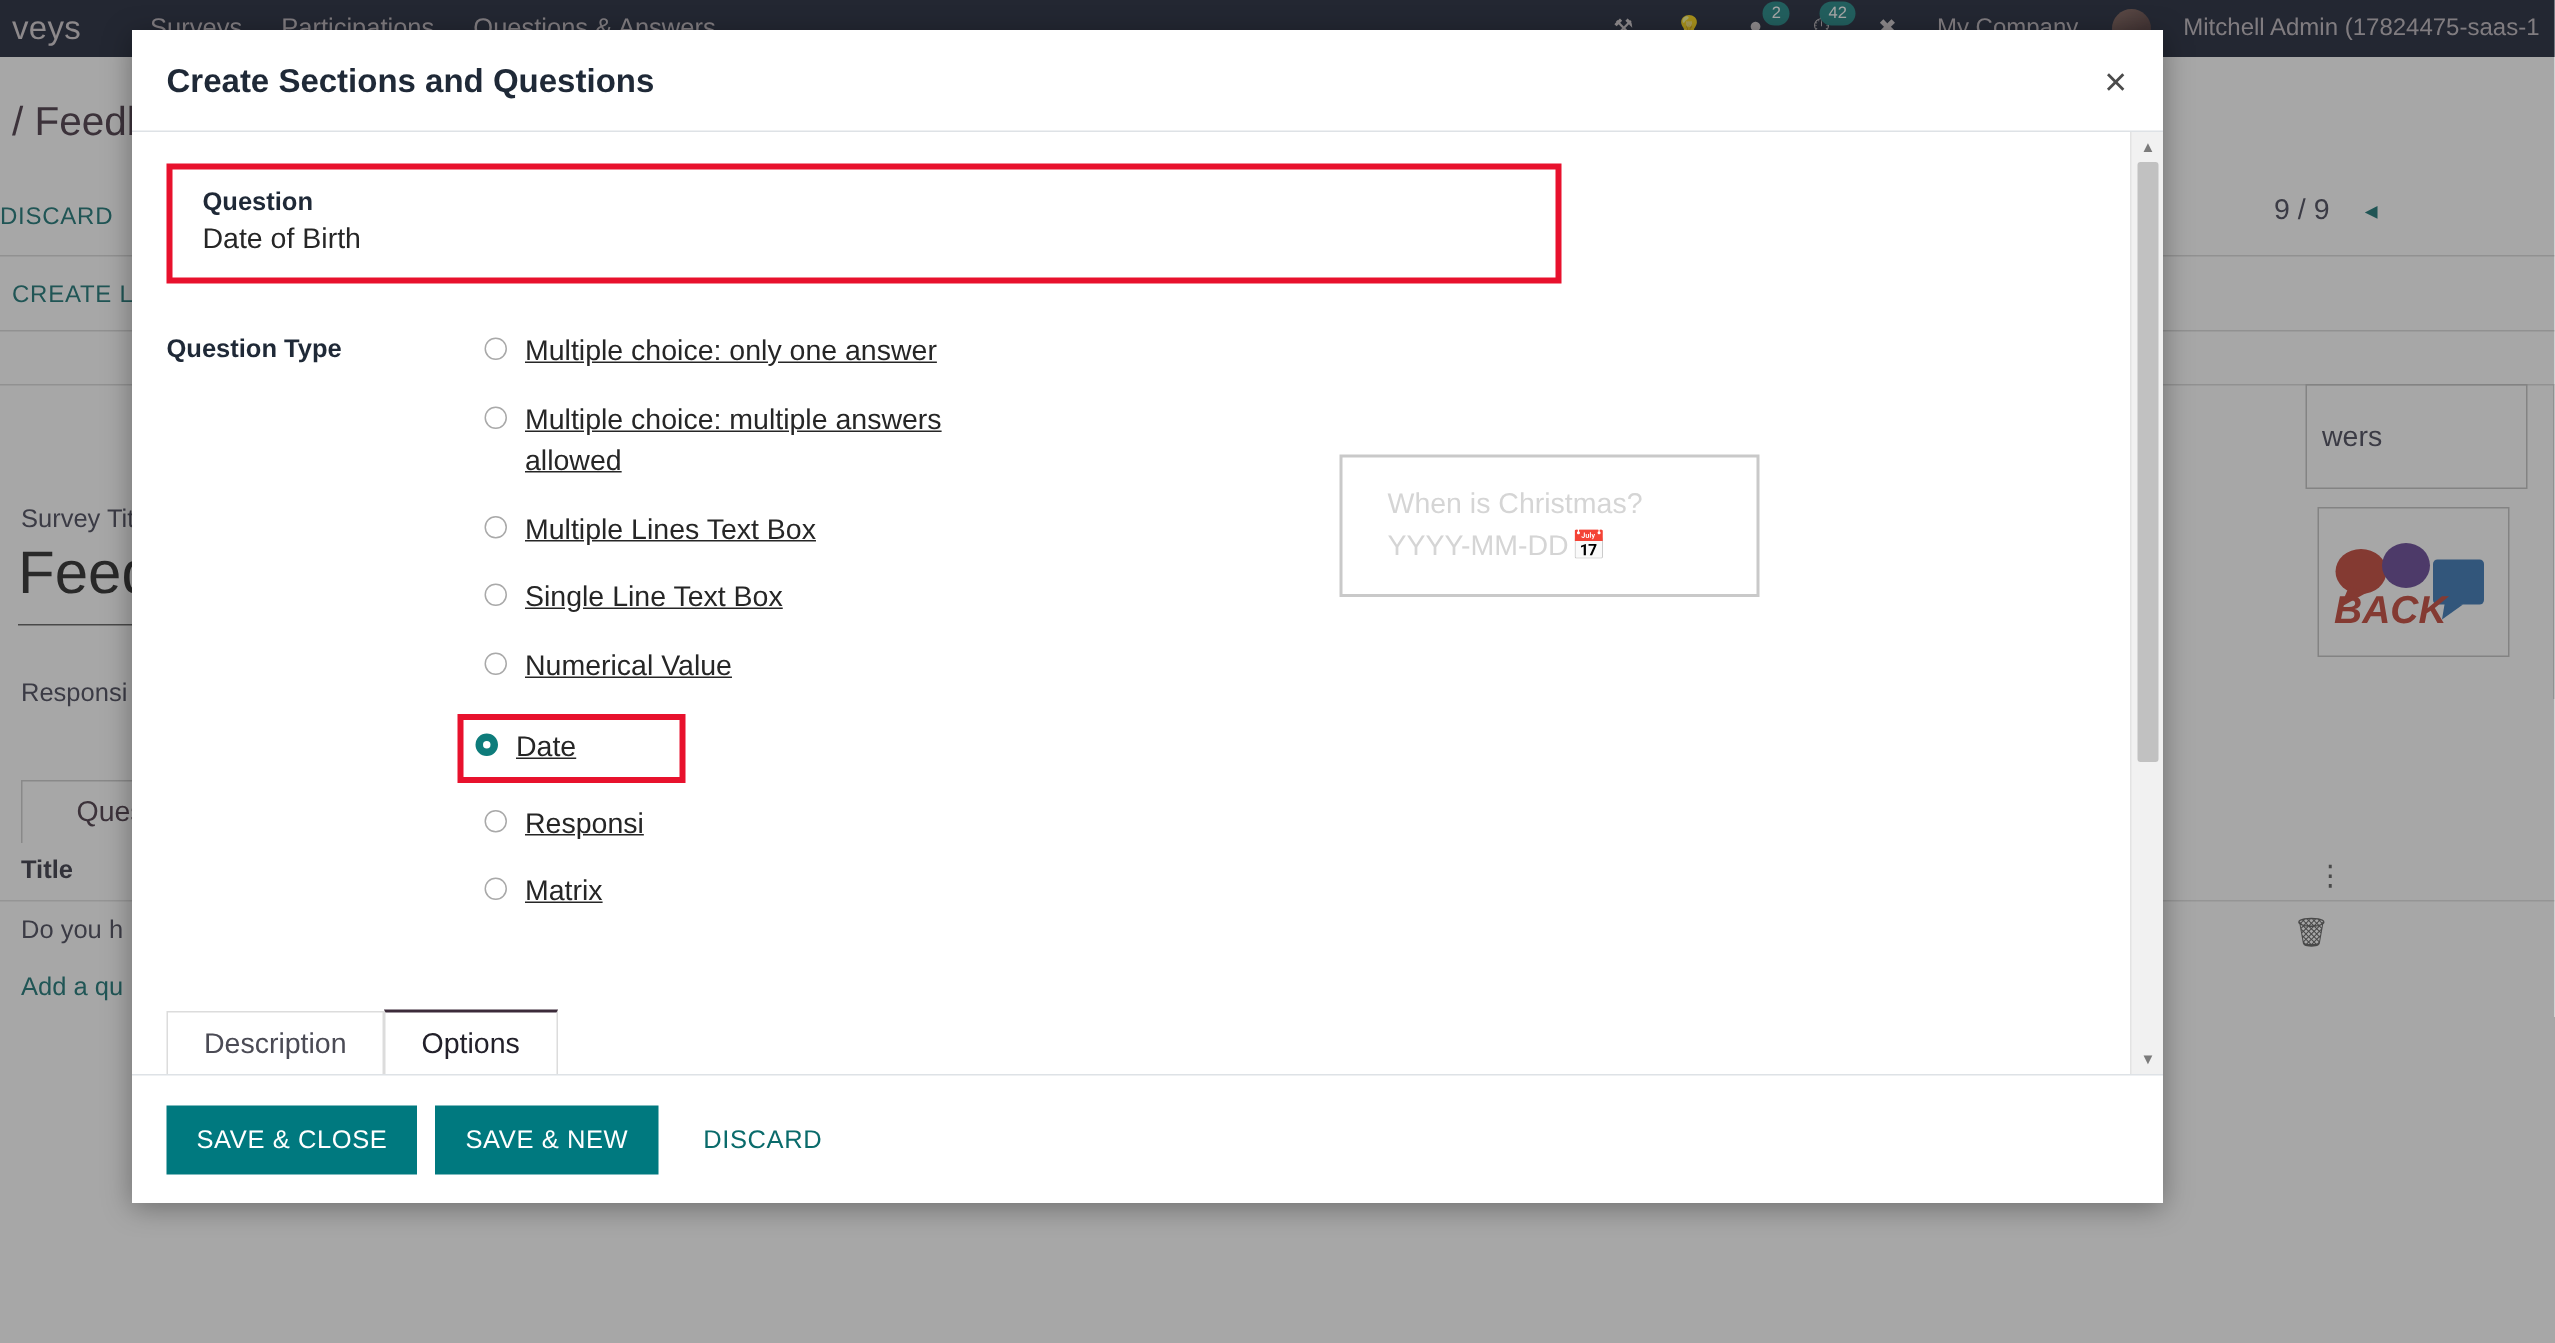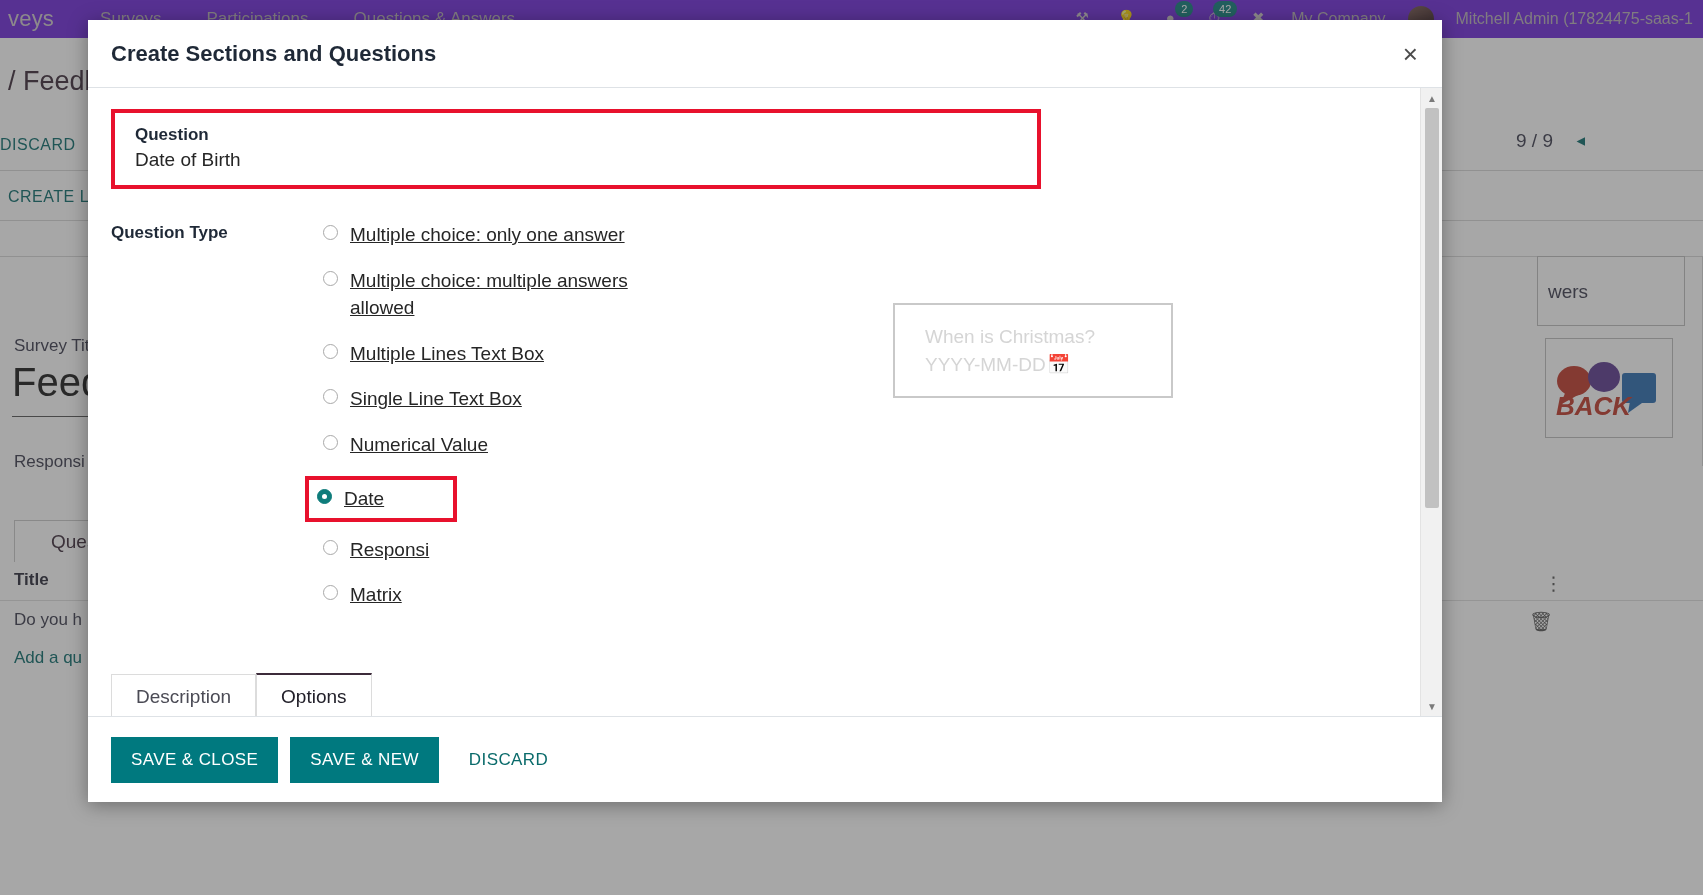--- a/index.html
+++ b/index.html
@@ -10,26 +10,26 @@
     background: #ffffff;
   }
 
   
   .bg-app {
     position: absolute; inset: 0;
     background: #ffffff;
   }
   .bg-navbar {
     position: absolute; top: 0; left: 0; right: 0; height: 38px;
-    background: #6d28d9;
+    background: #0f172a;
     display: flex; align-items: center;
     color: #b9b1b8; font-size: 17px;
   }
   .bg-brand { padding-left: 8px; font-size: 22px; color: #cfc8cd; letter-spacing: .2px; }
-  .bg-menu { display: flex; gap: 45px; margin-left: 46px; font-size: 17px; }
+  .bg-menu { display: flex; gap: 26px; margin-left: 46px; font-size: 17px; }
   .bg-menu span { white-space: nowrap; }
   .bg-nav-right { margin-left: auto; display: flex; align-items: center; gap: 22px; padding-right: 10px; font-size: 16px; }
   .nav-ico { position: relative; width: 22px; height: 20px; display: inline-block; color: #cfc8cd; font-size: 15px; text-align: center; }
   .badge {
     position: absolute; top: -8px; right: -12px;
     background: #0e7c7b; color: #fff; border-radius: 10px;
     font-size: 11px; padding: 1px 6px; line-height: 14px;
   }
   .avatar {
     width: 26px; height: 26px; border-radius: 50%;

